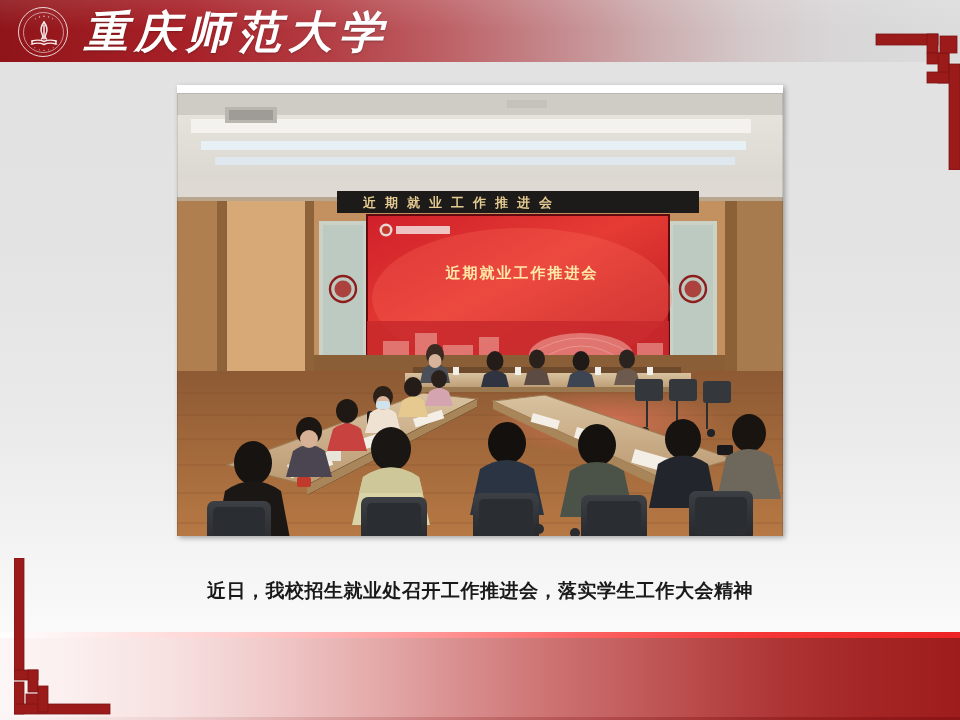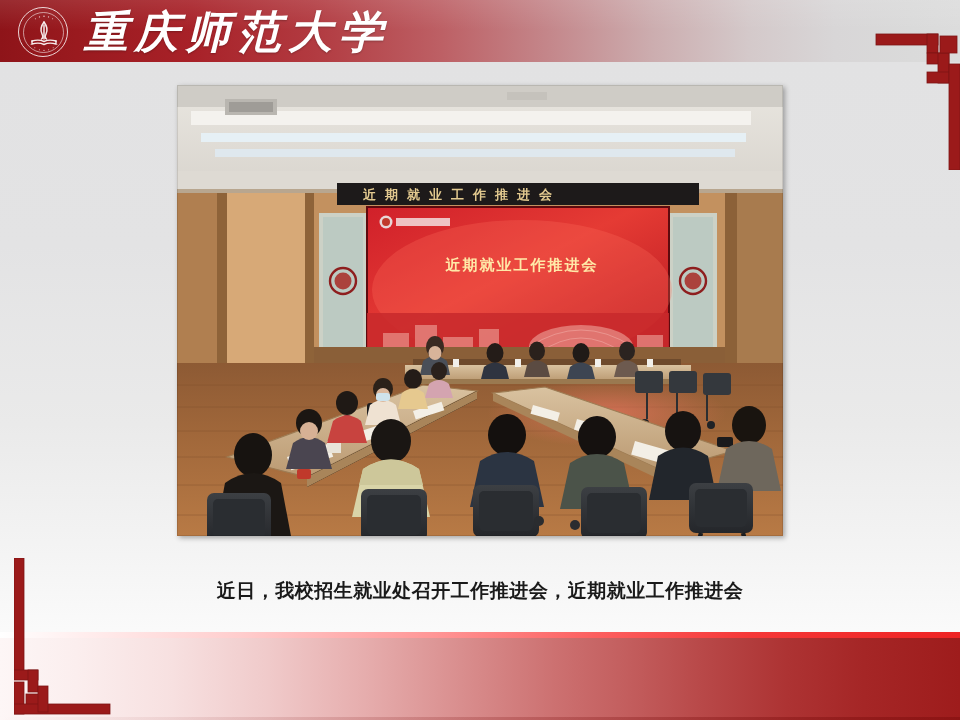--- a/index.html
+++ b/index.html
@@ -104,21 +104,21 @@
   .photo-frame {
     position: absolute;
     left: 177px; top: 85px;
     width: 606px; height: 451px;
     background: #ffffff;
     box-shadow: 2px 2px 5px rgba(0,0,0,0.32);
     overflow: hidden;
   }
   .photo {
     position: absolute;
-    left: 0; top: 0;
+    left: 0; top: 8px;
     width: 606px; height: 451px;
     overflow: hidden;
     background: #f97316;
   }
   .photo svg { display:block; }
 
   
   .caption {
     position: absolute;
     left: 0; top: 578px;
@@ -526,21 +526,21 @@
         <g fill="#2a2c2f">
           <circle cx="362" cy="436" r="5"></circle>
             <circle cx="398" cy="440" r="5"></circle>
         </g>
 
         <rect x="0" y="0" width="606" height="451" fill="none" stroke="#000000" stroke-opacity="0.10" stroke-width="2"></rect>
       </svg>
     </div>
   </div>
 
-  <div class="caption">近日，我校招生就业处召开工作推进会，近期就业工作推进会</div>
+  <div class="caption">近日，我校招生就业处召开工作推进会，落实学生工作大会精神</div>
 
   <div class="bottom-band"></div>
   <div class="bottom-band-hi"></div>
   <div class="bottom-band-edge"></div>
 
   <div class="ornament-bl">
     <svg width="100" height="162" viewBox="0 0 100 162" aria-hidden="true">
       <g fill="#9b1a1a" stroke="#7d1414" stroke-width="0.8">
 
         <rect x="0" y="0" width="10" height="120"></rect>

